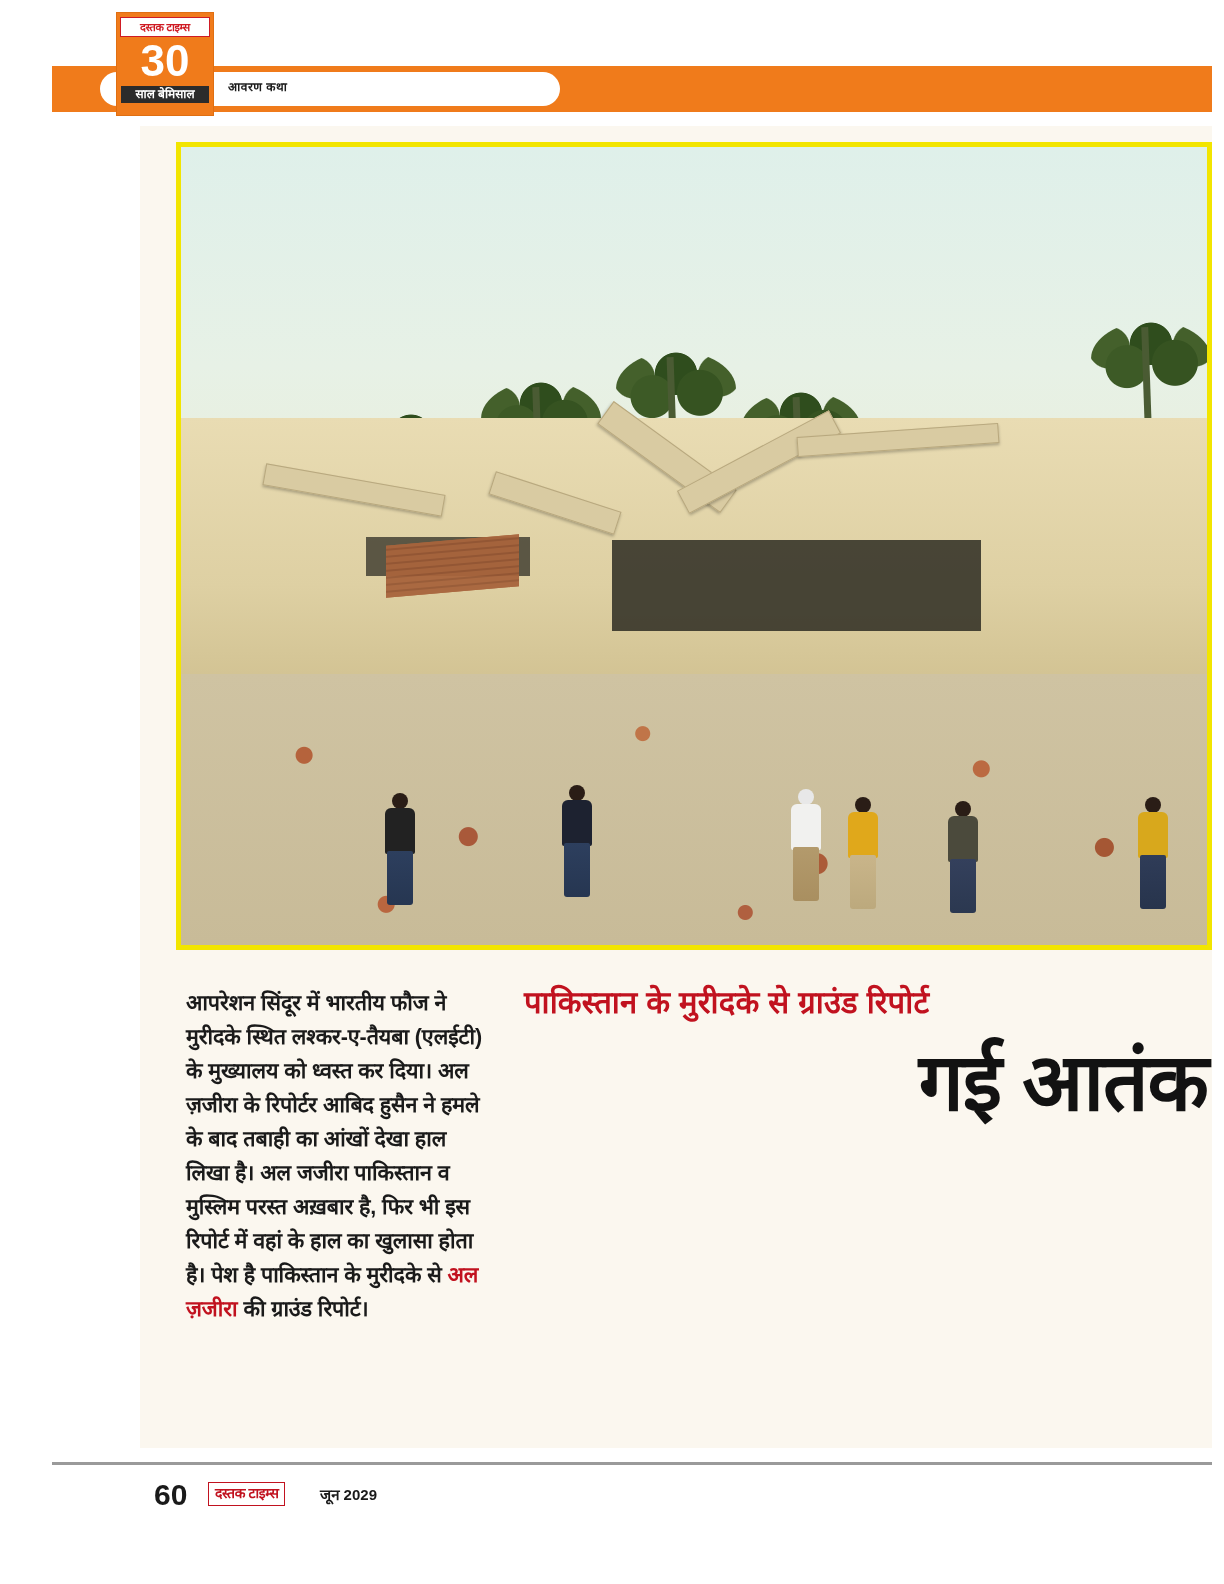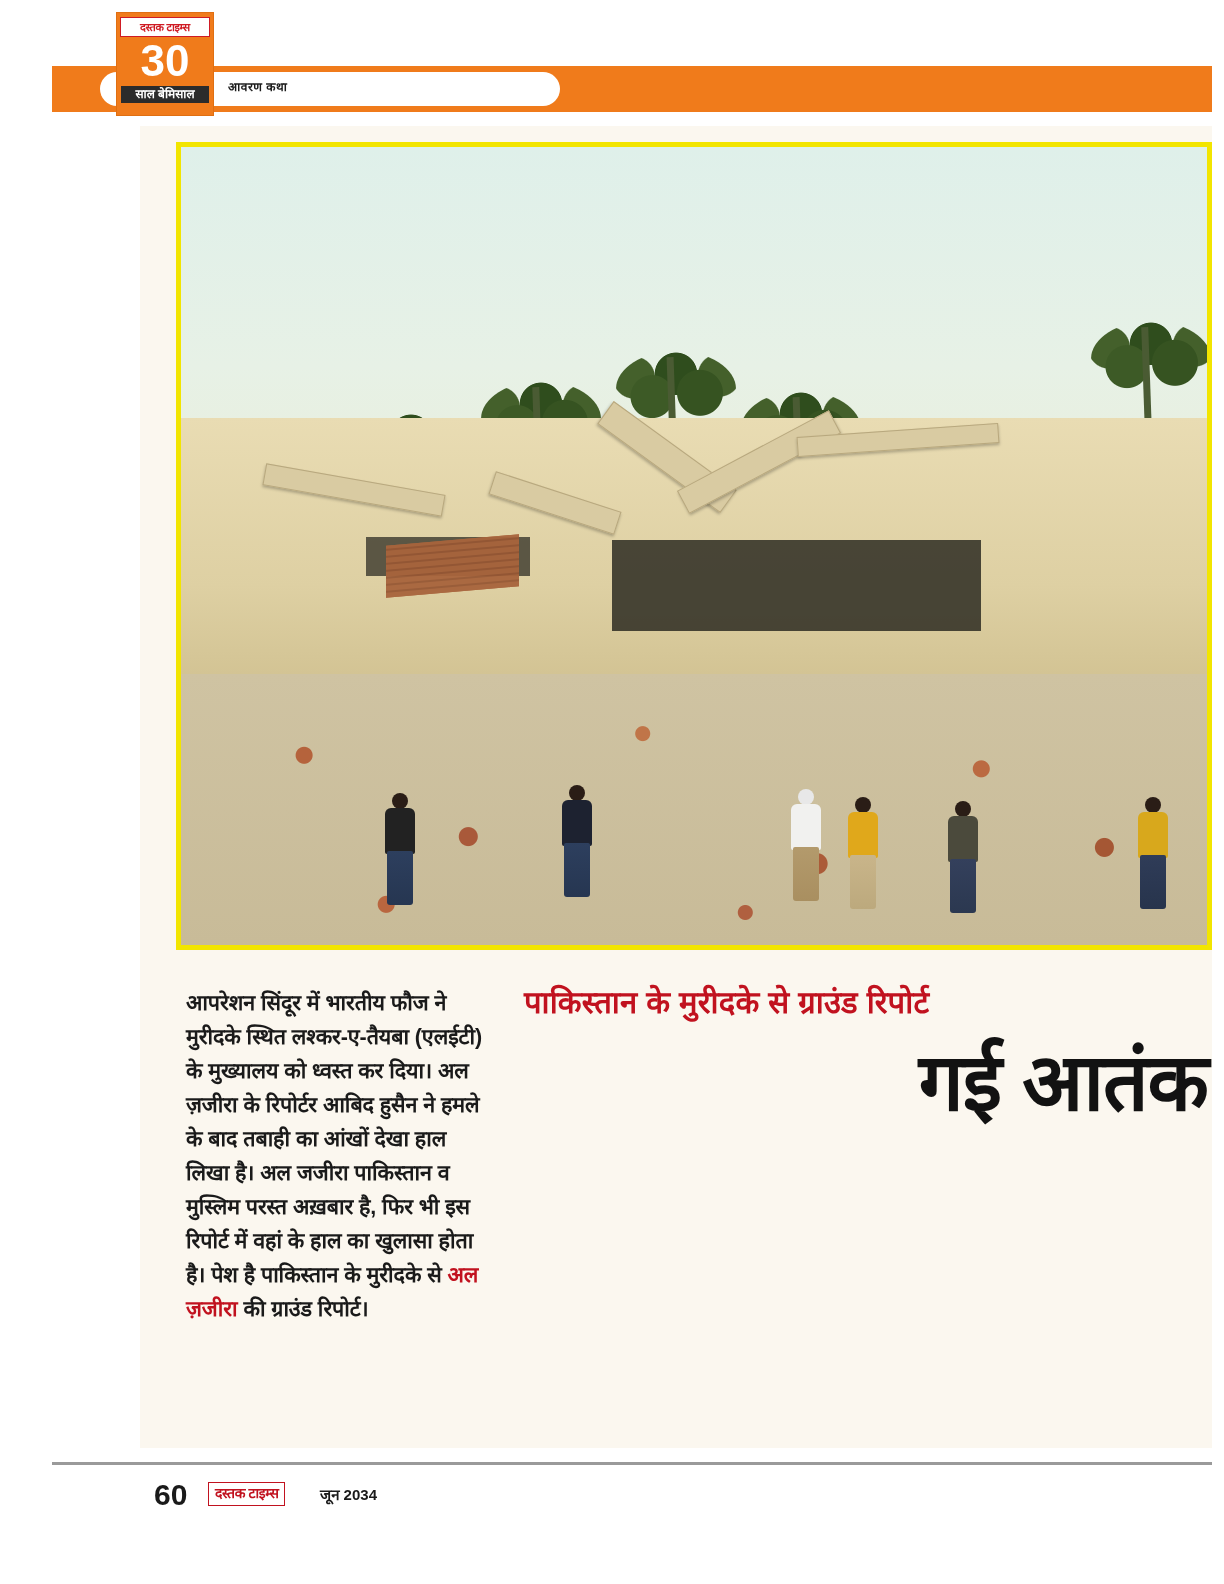--- a/index.html
+++ b/index.html
@@ -420,15 +420,15 @@
 
   <div class="kicker">पाकिस्तान के मुरीदके से ग्राउंड रिपोर्ट</div>
 
   <div class="headline">
     <div>गई आतंक</div>
   </div>
 
   <div class="footer-rule"></div>
   <div class="folio">60</div>
   <div class="footer-logo">दस्तक टाइम्स</div>
-  <div class="footer-date">जून 2034</div>
+  <div class="footer-date">जून 2029</div>
 
 </div>
 
 </body></html>

